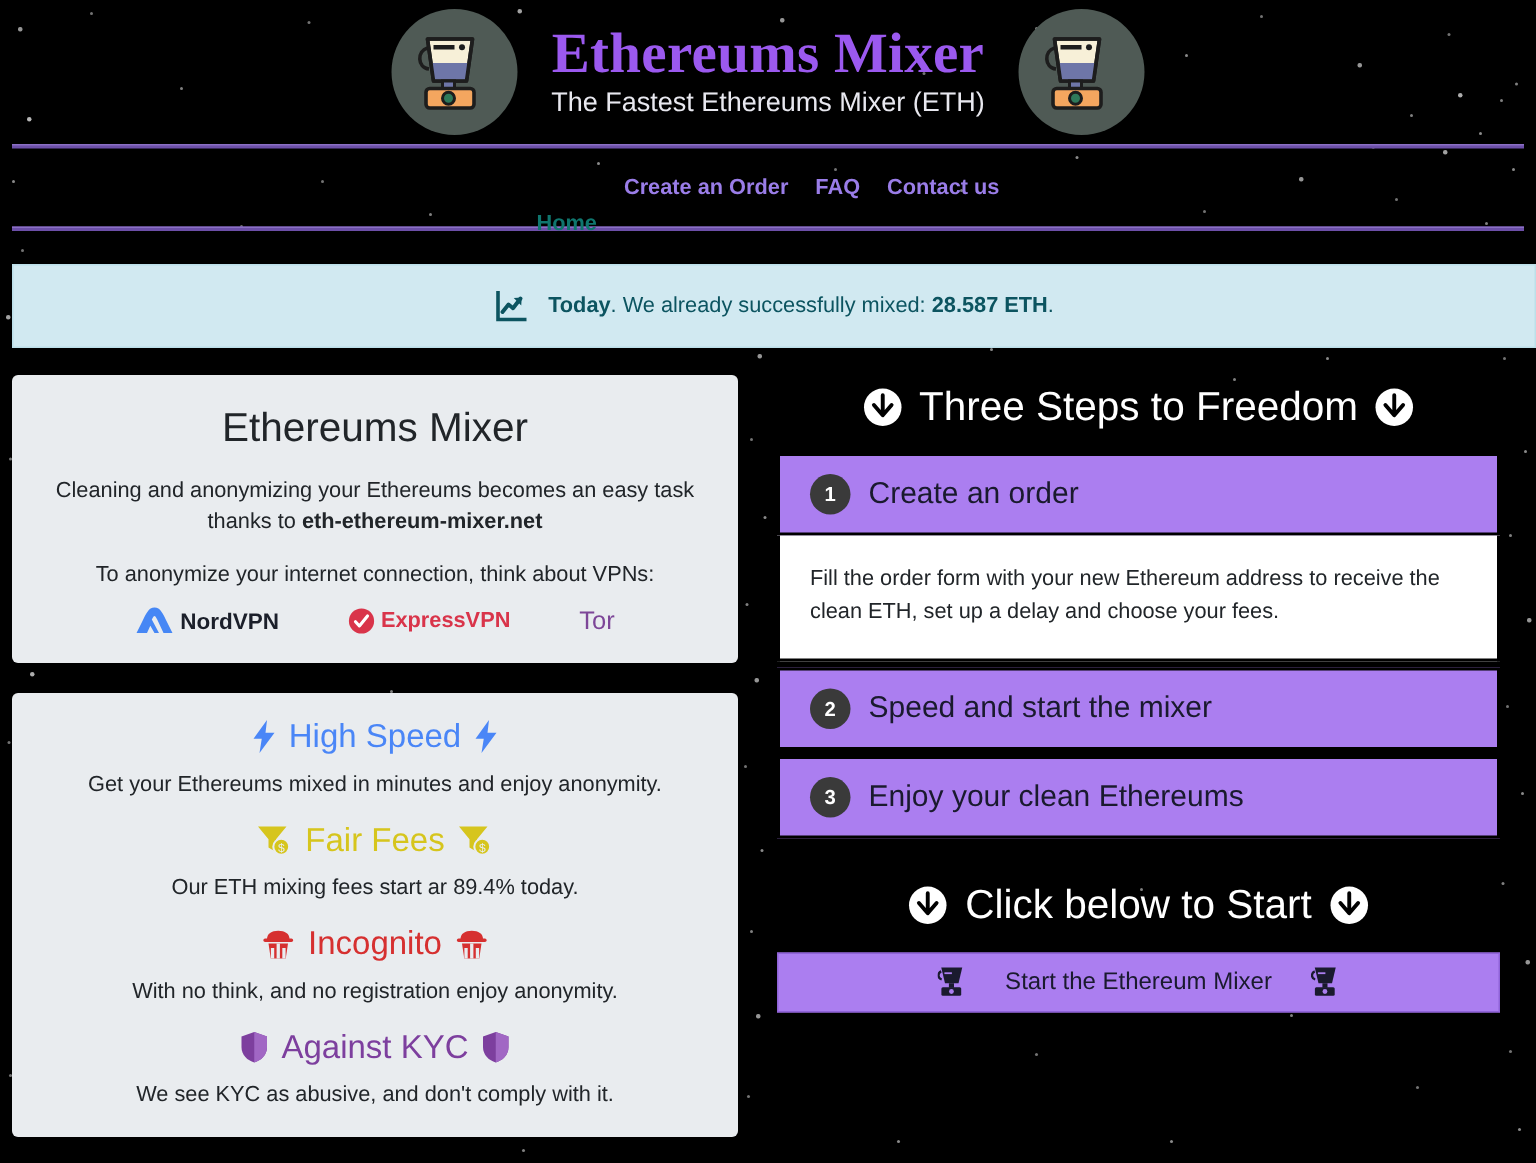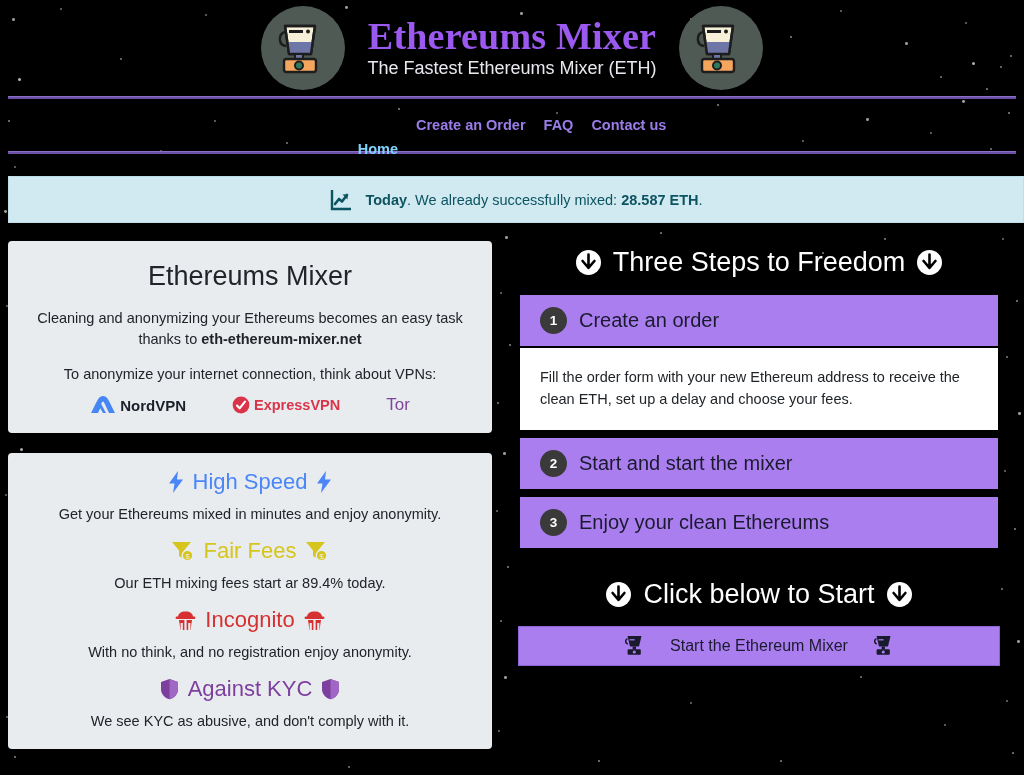--- a/index.html
+++ b/index.html
@@ -77,28 +77,28 @@
     align-items: center;
     justify-content: center;
     gap: 18px;
   }
   .nav a {
     font-size: 14.5px;
     font-weight: 700;
     text-decoration: none;
     color: #9a7de8;
   }
-  .nav a.active { color: #7dd3fc; margin-top: 48px; }
+  .nav a.active { color: #0f766e; margin-top: 48px; }
 
   
   .banner {
     margin: 22px 0 0 8px;
     background: #d1e9f1;
     border: 1px solid #bcdfe9;
-    height: 47px;
+    height: 56px;
     display: flex;
     align-items: center;
     justify-content: center;
     gap: 12px;
     color: #0c5460;
     font-size: 14.5px;
   }
   .banner .chart-icon { display: flex; align-items: center; }
   .banner b { font-weight: 700; }
 
@@ -518,21 +518,21 @@
           <div class="acc-header">
             <span class="step-num">1</span>
             <span>Create an order</span>
           </div>
           <div class="acc-body">Fill the order form with your new Ethereum address to receive the clean ETH, set up a delay and choose your fees.</div>
         </div>
 
         <div class="acc-item">
           <div class="acc-header">
             <span class="step-num">2</span>
-            <span>Start and start the mixer</span>
+            <span>Speed and start the mixer</span>
           </div>
         </div>
 
         <div class="acc-item">
           <div class="acc-header">
             <span class="step-num">3</span>
             <span>Enjoy your clean Ethereums</span>
           </div>
         </div>
       </div>

